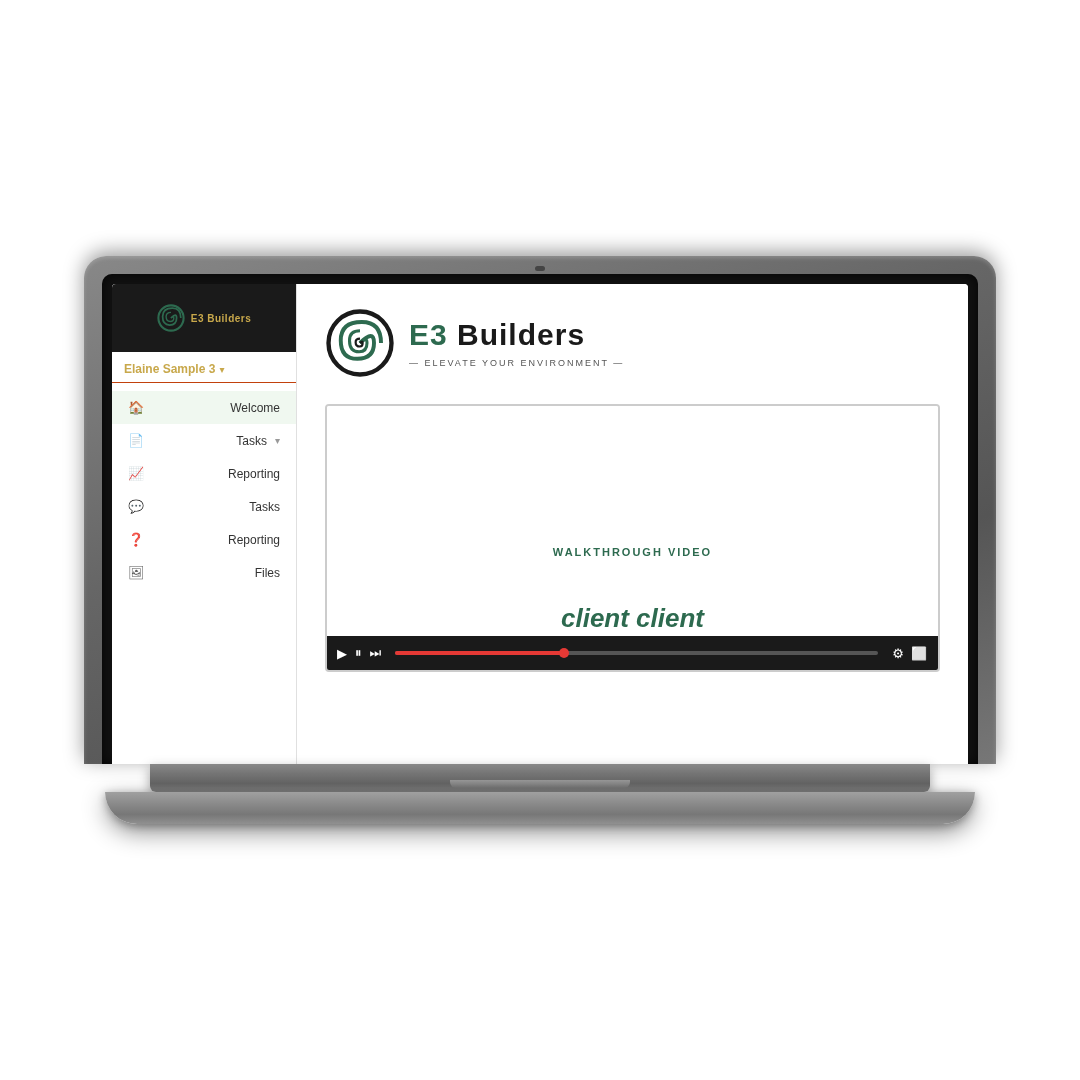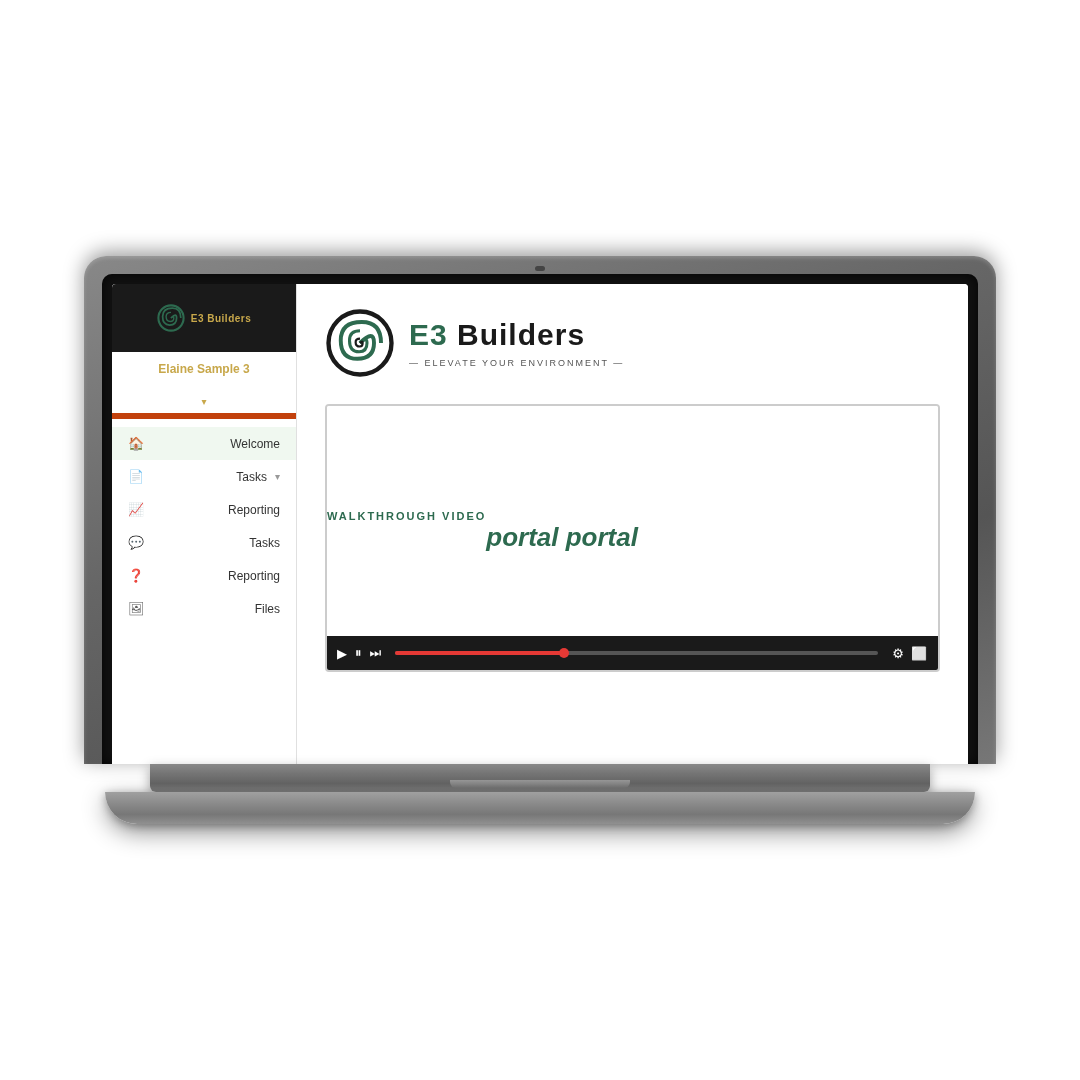--- a/index.html
+++ b/index.html
@@ -105,25 +105,24 @@
 
     .logo-text-small {
       color: #c8a84b;
       font-size: 10px;
       font-weight: bold;
       letter-spacing: 0.5px;
     }
 
     .sidebar-user {
       padding: 10px 12px 6px 12px;
-      border-bottom: 6px solid #c2410c;
-      display: flex;
-      align-items: center;
-      gap: 20px;
-      flex-direction: column;
+      border-bottom: 1px solid #c2410c;
+      display: flex;
+      align-items: center;
+      gap: 4px;
     }
 
     .sidebar-user-name {
       color: #c8a84b;
       font-size: 12px;
       font-weight: 600;
     }
 
     .chevron-down {
       color: #c8a84b;
@@ -214,22 +213,23 @@
       border: 2px solid #ccc;
       border-radius: 4px;
       overflow: hidden;
       background: #fff;
     }
 
     .video-content {
       height: 230px;
       background: #fff;
       display: flex;
-      align-items: center;
-      justify-content: flex-start;
+      flex-direction: column;
+      align-items: center;
+      justify-content: flex-end;
     }
 
     .video-label {
       font-size: 11px;
       font-weight: 700;
       color: #2d6a4f;
       letter-spacing: 2px;
       text-transform: uppercase;
       margin-bottom: 10px;
     }
@@ -396,21 +396,21 @@
                 </div>
                 <div class="brand-tagline">— Elevate Your Environment —</div>
               </div>
             </div>
 
             <div class="video-player">
               <div class="video-content">
                 <div class="video-label">WALKTHROUGH VIDEO</div>
                 <div class="video-title">
                   <br>
-                  <span>portal portal</span>
+                  <span>client client</span>
                 </div>
               </div>
               <div class="video-controls-bar">
                 <span class="ctrl-btn">▶</span>
                 <span class="ctrl-btn">⏸</span>
                 <span class="ctrl-btn">⏭</span>
                 <div class="progress-track">
                   <div class="progress-fill" style="width: 35%;"></div>
                   <div class="progress-thumb" style="left: 35%; right: auto; transform: translate(-50%, -50%);"></div>
                 </div>

